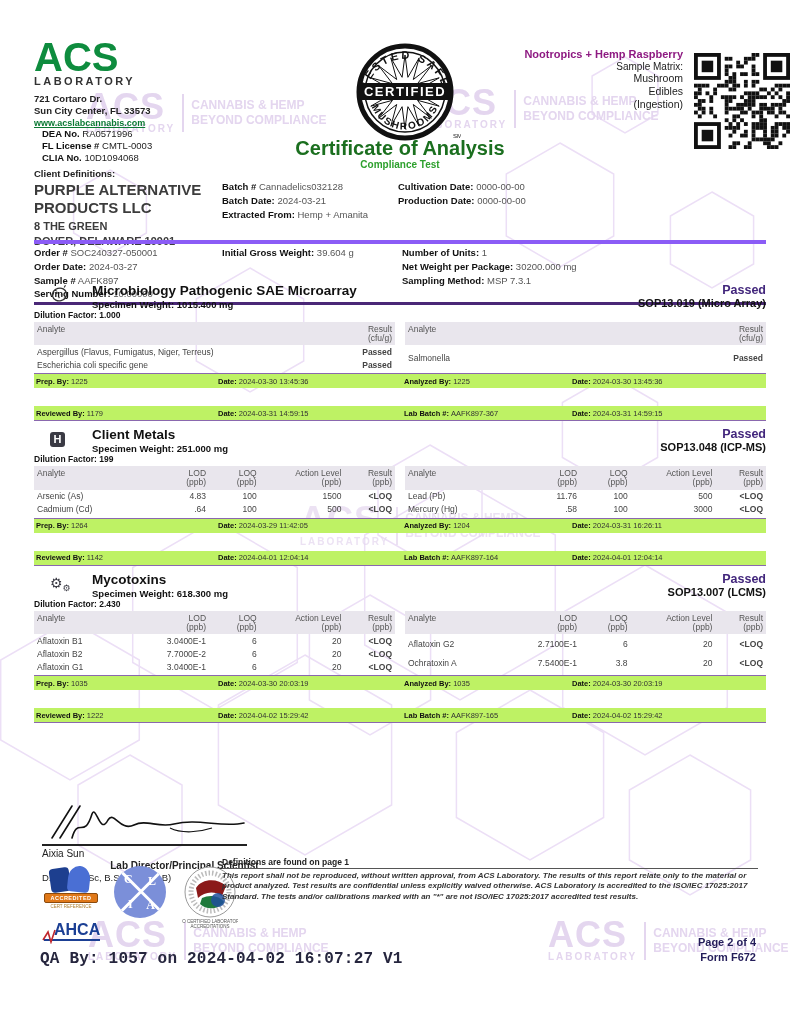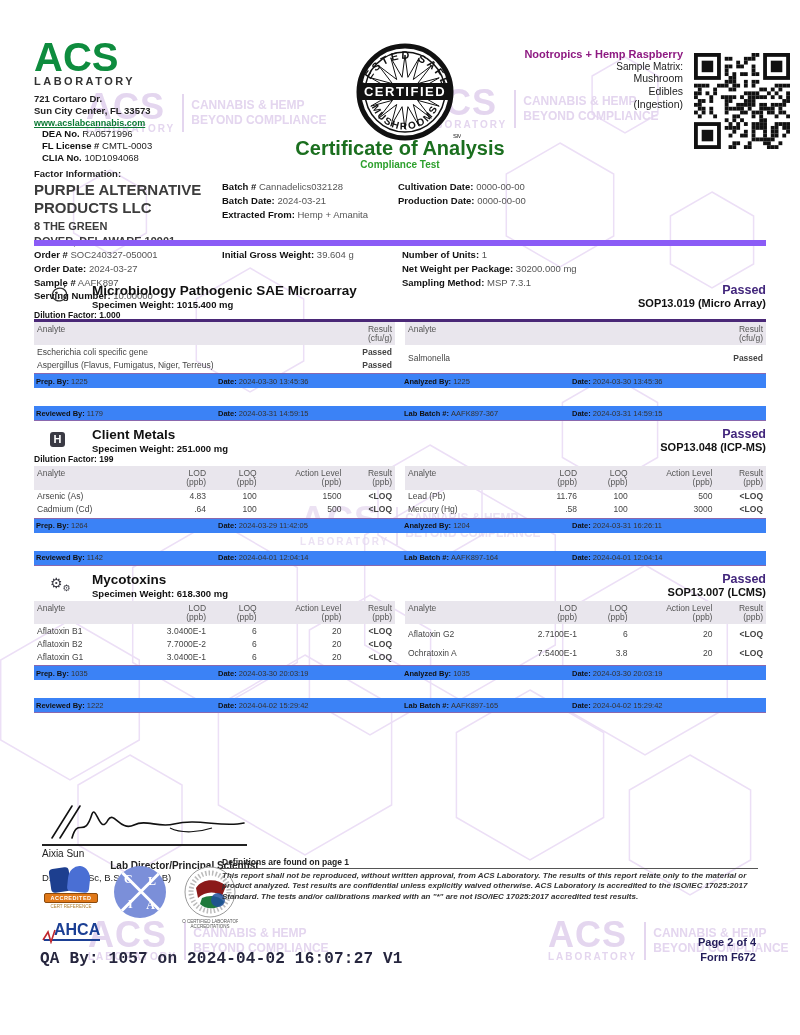--- a/index.html
+++ b/index.html
@@ -33,21 +33,21 @@
   .client{position:absolute;left:34px;top:168px;z-index:2;}
   .ci-label{font-size:9.5px;font-weight:bold;color:#222;}
   .client-name{font-size:15px;font-weight:bold;color:#3c3c3c;line-height:1.2;margin-top:2px;}
   .client-addr{font-size:11px;font-weight:bold;color:#3c3c3c;line-height:1.35;margin-top:2px;}
   .kv{font-size:9.5px;line-height:1.45;}
   .kv b{color:#111;}
   .kv span{color:#555;}
   .batch-col{position:absolute;left:222px;top:180px;z-index:2;}
   .cult-col{position:absolute;left:398px;top:180px;z-index:2;}
   
-  .order-band{position:absolute;left:34px;top:240px;width:732px;border-top:6px solid #8b5cf6;border-bottom:3px solid #4a2877;padding:2px 0 16px 0;display:flex;z-index:2;background:transparent;}
+  .order-band{position:absolute;left:34px;top:240px;width:732px;border-top:4px solid #8b5cf6;border-bottom:3px solid #4a2877;padding:2px 0 1px 0;display:flex;z-index:2;background:transparent;}
   .ob-col{line-height:1.35;}
   .ob-1{width:188px;}
   .ob-2{width:178px;}
   .ob-3{width:180px;}
   .ob-4{flex:1;}
   
   #sections{position:absolute;left:34px;top:283px;width:732px;z-index:2;}
   .section{margin-bottom:6px;}
   .sec-head{display:flex;align-items:flex-start;margin-left:16px;}
   .sec-icon{width:26px;padding-top:2px;flex:none;}
@@ -63,21 +63,21 @@
   .dilution{font-size:8.5px;font-weight:bold;color:#111;margin-top:0px;}
   .tables{display:flex;gap:10px;margin-top:2px;}
   .tables table{flex:1;border-collapse:collapse;table-layout:fixed;font-size:8.5px;}
   .tables th{background:#e9e6ed;color:#555;font-weight:normal;padding:2px 3px;vertical-align:top;}
   .tables th .u{line-height:1.1;}
   .tables td{padding:1.5px 3px;color:#444;}
   .t-left{text-align:left;}
   .t-right{text-align:right;}
   .res{color:#009b00;font-weight:bold;}
   .meta{margin-top:2px;border-top:1px solid #8a68ae;border-bottom:1px solid #8a68ae;}
-  .meta-row{display:grid;grid-template-columns:182px 186px 168px 1fr;background:#3b82f6;padding:2.5px 2px;font-size:7.5px;color:#333;}
+  .meta-row{display:grid;grid-template-columns:182px 186px 168px 1fr;background:#bef264;padding:2.5px 2px;font-size:7.5px;color:#333;}
   .meta-row + .meta-row{margin-top:18px;}
   .meta-cell b{color:#111;}
   
   .sig{position:absolute;left:42px;top:798px;width:340px;z-index:2;}
   .sig-line{border-bottom:2px solid #222;width:205px;margin-top:-6px;}
   .sig-row{display:flex;gap:26px;margin-top:2px;font-size:10px;color:#222;}
   .sig-name{}
   .sig-role{font-weight:bold;margin-top:12px;}
   .sig-cred{font-size:9.5px;color:#222;margin-top:1px;}
   .defs{position:absolute;left:222px;top:857px;width:536px;z-index:2;}
@@ -436,21 +436,21 @@
         <rect x="7.68" y="76.8" width="11.52" height="11.52" fill="#111"></rect>
       </svg>
   </div>
 
   <div class="title-blk">
     <div class="title">Certificate of Analysis</div>
     <div class="subtitle">Compliance Test</div>
   </div>
 
   <div class="client">
-    <div class="ci-label">Factor Information:</div>
+    <div class="ci-label">Client Definitions:</div>
     <div class="client-name">
       <div>PURPLE ALTERNATIVE</div>
       <div>PRODUCTS LLC</div>
     </div>
     <div class="client-addr">
       <div>8 THE GREEN</div>
       <div>DOVER, DELAWARE 19901</div>
     </div>
   </div>
 
@@ -512,25 +512,25 @@
                   <div>Analyte</div>
                 </th>
                 <th class="t-right" style="width: 21%;">
                   <div>Result</div>
                   <div class="u">(cfu/g)</div>
                 </th>
               </tr>
             </thead>
             <tbody>
               <tr>
+                <td class="t-left">Aspergillus (Flavus, Fumigatus, Niger, Terreus)</td>
+                <td class="t-right res">Passed</td>
+              </tr>
+              <tr>
                 <td class="t-left">Escherichia coli specific gene</td>
-                <td class="t-right res">Passed</td>
-              </tr>
-              <tr>
-                <td class="t-left">Aspergillus (Flavus, Fumigatus, Niger, Terreus)</td>
                 <td class="t-right res">Passed</td>
               </tr>
             </tbody>
           </table>
           <table>
             <thead>
               <tr>
                 <th class="t-left" style="width: 79%;">
                   <div>Analyte</div>
                 </th>
@@ -682,20 +682,21 @@
         <span class="sec-icon"><span class="gear">⚙<span class="gear2">⚙</span></span></span>
         <div class="sec-titles">
           <div class="sec-title">Mycotoxins</div>
           <div class="sec-spec"><span class="sw-label">Specimen Weight:</span> <span class="sw-val">618.300 mg</span></div>
         </div>
         <div class="sec-status">
           <div class="sec-passed">Passed</div>
           <div class="sec-sop">SOP13.007 (LCMS)</div>
         </div>
       </div>
+      <div class="dilution"><span class="dil-label">Dilution Factor:</span> <span class="dil-val">2.430</span></div>
       <div class="tables">
           <table>
             <thead>
               <tr>
                 <th class="t-left" style="width: 33%;">
                   <div>Analyte</div>
                 </th>
                 <th class="t-right" style="width: 15.5%;">
                   <div>LOD</div>
                   <div class="u">(ppb)</div>

